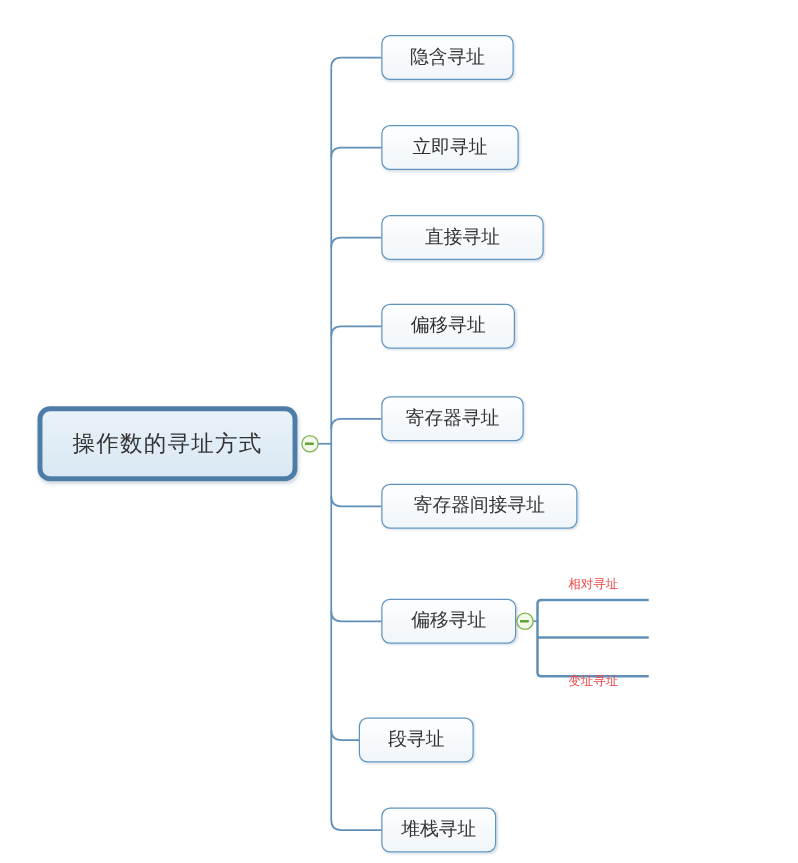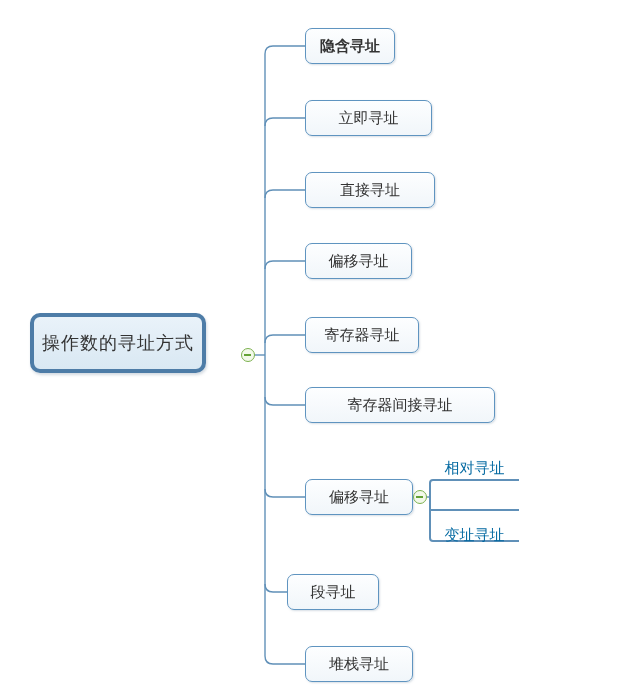--- a/index.html
+++ b/index.html
@@ -11,22 +11,22 @@
     font-family: "Liberation Serif", "DejaVu Serif", serif;
     overflow: hidden;
   }
   #connector-layer {
     position: absolute;
     left: 0; top: 0;
     width: 638px; height: 690px;
   }
   .root-node {
     position: absolute;
-    left: 30px; top: 313px;
-    width: 176px; height: 60px;
+    left: 30px; top: 325px;
+    width: 208px; height: 60px;
     box-sizing: border-box;
     border: 4px solid #4d7ca7;
     border-radius: 10px;
     background: linear-gradient(180deg, #e9f2f9 0%, #d9e8f3 100%);
     box-shadow: 1px 2px 3px rgba(130,150,170,0.35);
     color: #333333;
     font-size: 18px;
     line-height: 52px;
     text-align: center;
     letter-spacing: 1px;
@@ -44,22 +44,22 @@
     font-size: 15px;
     line-height: 34px;
     text-align: center;
     cursor: default;
   }
   .sub-topic {
     position: absolute;
     left: 430px;
     width: 89px;
     height: 22px;
-    color: #0369a1;
-    font-size: 15px;
+    color: #ef4444;
+    font-size: 10px;
     line-height: 22px;
     text-align: center;
     cursor: default;
   }
   .collapse-btn {
     position: absolute;
     width: 14px; height: 14px;
     box-sizing: border-box;
     border: 1.5px solid #7cb14f;
     border-radius: 50%;
@@ -104,40 +104,40 @@
       <path d="M430 510 H519"></path>
     </g>
   </svg>
 
   <div class="root-node">操作数的寻址方式</div>
 
   <div class="collapse-btn" style="left:241px; top:348px;" title="−">
     <div class="minus-icon"></div>
   </div>
 
-  <div class="branch-node" style="left:305px; top:28px;  width:90px;font-weight:bold;">隐含寻址</div>
+  <div class="branch-node" style="left:305px; top:28px;  width:106px;">隐含寻址</div>
 
-  <div class="branch-node" style="left:305px; top:100px; width:127px;">立即寻址</div>
+  <div class="branch-node" style="left:305px; top:100px; width:110px;">立即寻址</div>
 
   <div class="branch-node" style="left:305px; top:172px; width:130px;">直接寻址</div>
 
   <div class="branch-node" style="left:305px; top:243px; width:107px;">偏移寻址</div>
 
   <div class="branch-node" style="left:305px; top:317px; width:114px;">寄存器寻址</div>
 
-  <div class="branch-node" style="left:305px; top:387px; width:190px;">寄存器间接寻址</div>
+  <div class="branch-node" style="left:305px; top:387px; width:157px;">寄存器间接寻址</div>
 
   <div class="branch-node" style="left:305px; top:479px; width:108px;">偏移寻址</div>
 
   <div class="branch-node" style="left:287px; top:574px; width:92px;">段寻址</div>
 
-  <div class="branch-node" style="left:305px; top:646px; width:108px;">堆栈寻址</div>
+  <div class="branch-node" style="left:305px; top:646px; width:92px;">堆栈寻址</div>
 
   <div class="collapse-btn" style="left:413px; top:490px;" title="−">
     <div class="minus-icon"></div>
   </div>
 
   <div class="sub-topic" style="top:457px;">相对寻址</div>
 
 
-  <div class="sub-topic" style="top:524px;text-align:center;">变址寻址</div>
+  <div class="sub-topic" style="top:535px;text-align:center;">变址寻址</div>
 
 </div>
 
 </body></html>

